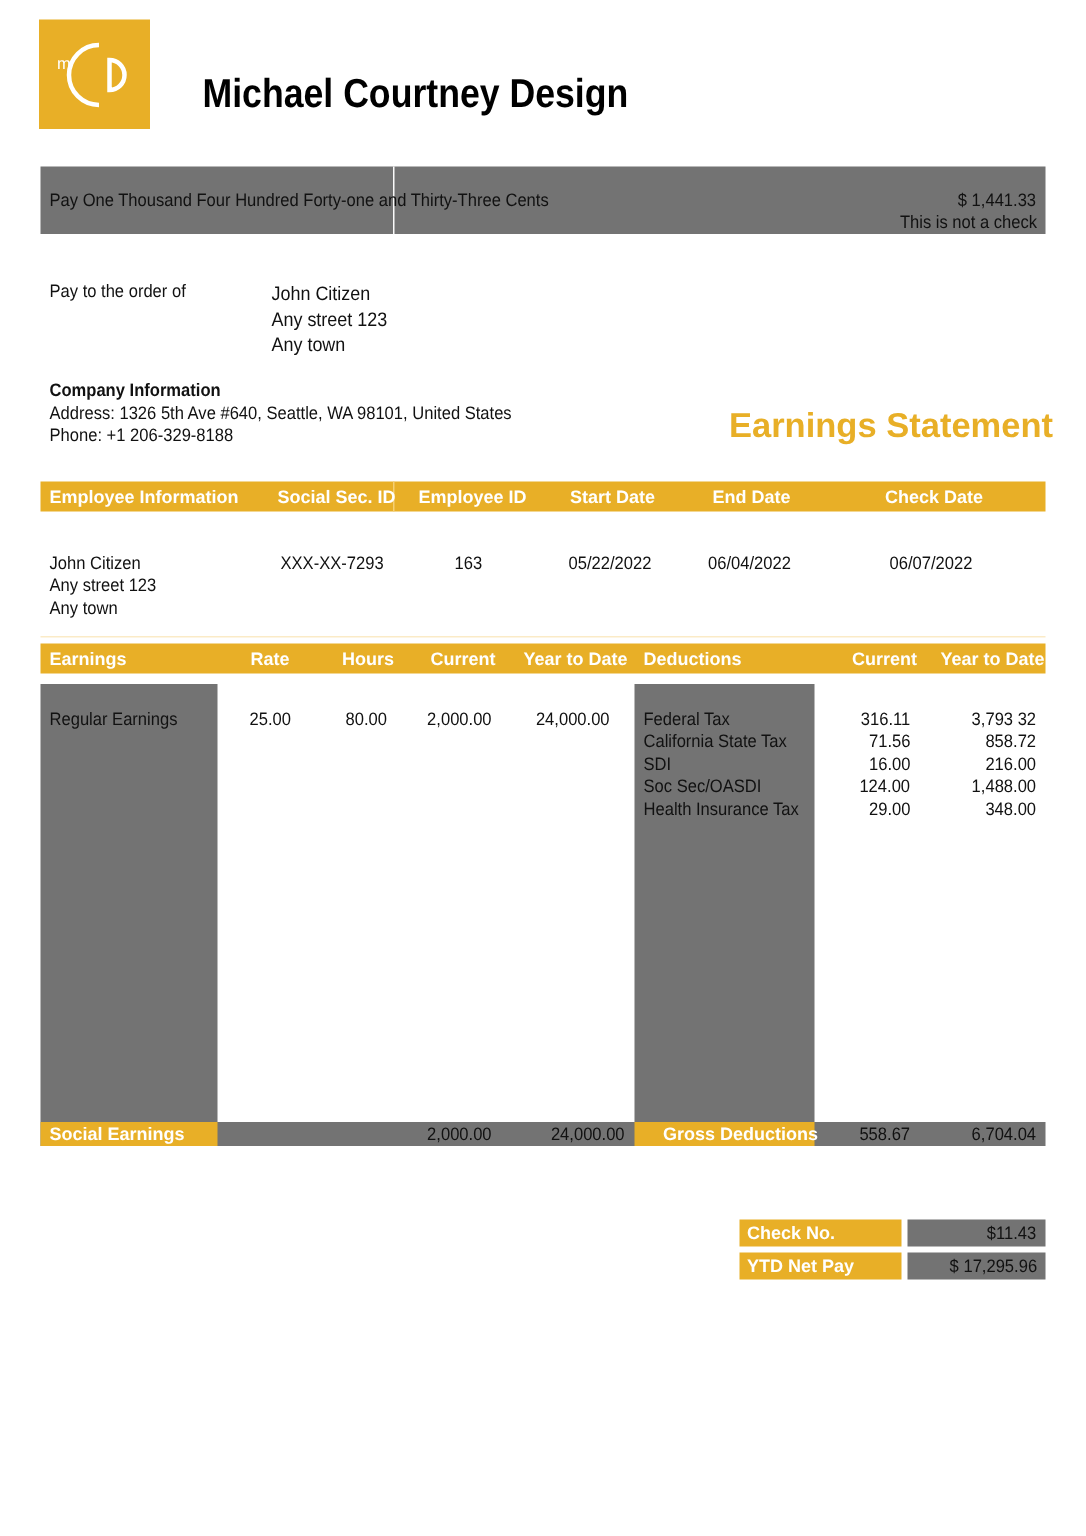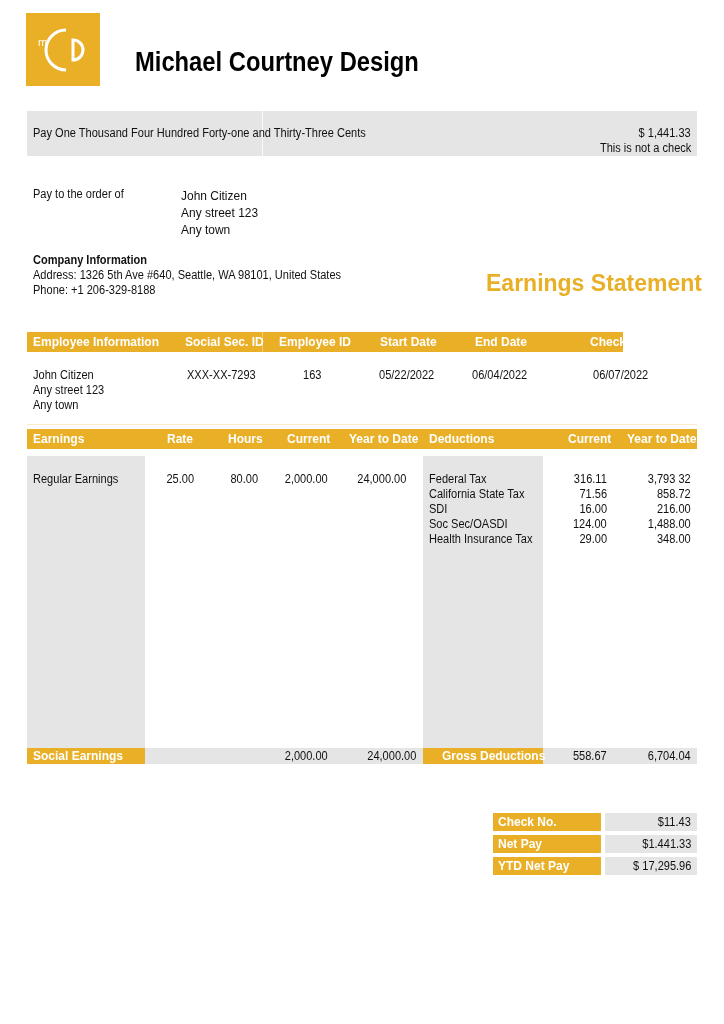--- a/index.html
+++ b/index.html
@@ -6,21 +6,21 @@
     html, body { width: 724px; height: 1024px; background: #ffffff; }
     body {
       position: relative;
       font-family: "Liberation Sans", "DejaVu Sans", sans-serif;
       color: #111111;
       font-size: 12px;
       overflow: hidden;
     }
     .abs { position: absolute; }
     .gold { background: #E8AF27; }
-    .gray { background: #e5e5e5; }
+    .gray { background: #737373; }
     .hdr {
       color: #ffffff;
       font-weight: bold;
       font-size: 12px;
       line-height: 20px;
       white-space: nowrap;
     }
     .txt { font-size: 12px; line-height: 15px; white-space: nowrap; transform: scaleX(0.92); transform-origin: left top; }
     .txt.r { transform-origin: right top; }
     .r { text-align: right; }
@@ -74,21 +74,21 @@
 </div>
 
 <div class="abs" style="left:33px; top:253px;">
   <div class="txt" style="font-weight:bold;">Company Information</div>
   <div class="txt">Address: 1326 5th Ave #640, Seattle, WA 98101, United States</div>
   <div class="txt">Phone: +1 206-329-8188</div>
 </div>
 
 <div id="earn-title" class="abs">Earnings Statement</div>
 
-<div class="abs gold" style="left:27px; top:332px; width:596px; height:20px;">
+<div class="abs gold" style="left:27px; top:321px; width:670px; height:20px;">
   <div class="abs" style="left:235px; top:0; width:1px; height:20px; background:#F5CF74;"></div>
   <div class="abs hdr" style="left:6px;">Employee Information</div>
   <div class="abs hdr" style="left:158px;">Social Sec. ID</div>
   <div class="abs hdr" style="left:252px;">Employee ID</div>
   <div class="abs hdr" style="left:353px;">Start Date</div>
   <div class="abs hdr" style="left:448px;">End Date</div>
   <div class="abs hdr" style="left:563px;">Check Date</div>
 </div>
 
 <div class="abs" style="left:33px; top:368px;">
@@ -163,25 +163,19 @@
 <div class="abs txt r" style="right:117px; top:749px;">558.67</div>
 <div class="abs txt r" style="right:33px; top:749px;">6,704.04</div>
 
 <div class="abs" style="left:493px; top:813px; width:204px;">
   <div style="position:relative; height:18px; margin-bottom:4px;">
     <div class="abs gold" style="left:0; top:0; width:108px; height:18px;"></div>
     <div class="abs hdr" style="left:5px; line-height:18px;">Check No.</div>
     <div class="abs gray" style="left:112px; top:0; width:92px; height:18px;"></div>
     <div class="abs txt r" style="right:6px; top:2px;">$11.43</div>
   </div>
-  <div style="position:relative; height:18px; margin-bottom:4px;">
-    <div class="abs gold" style="left:0; top:0; width:108px; height:18px;"></div>
-    <div class="abs hdr" style="left:5px; line-height:18px;">Net Pay</div>
-    <div class="abs gray" style="left:112px; top:0; width:92px; height:18px;"></div>
-    <div class="abs txt r" style="right:6px; top:2px;">$1.441.33</div>
-  </div>
   <div style="position:relative; height:18px;padding-left:32px;">
     <div class="abs gold" style="left:0; top:0; width:108px; height:18px;"></div>
     <div class="abs hdr" style="left:5px; line-height:18px;">YTD Net Pay</div>
     <div class="abs gray" style="left:112px; top:0; width:92px; height:18px;"></div>
     <div class="abs txt r" style="right:6px; top:2px;">$ 17,295.96</div>
   </div>
 </div>
 
 </body></html>

